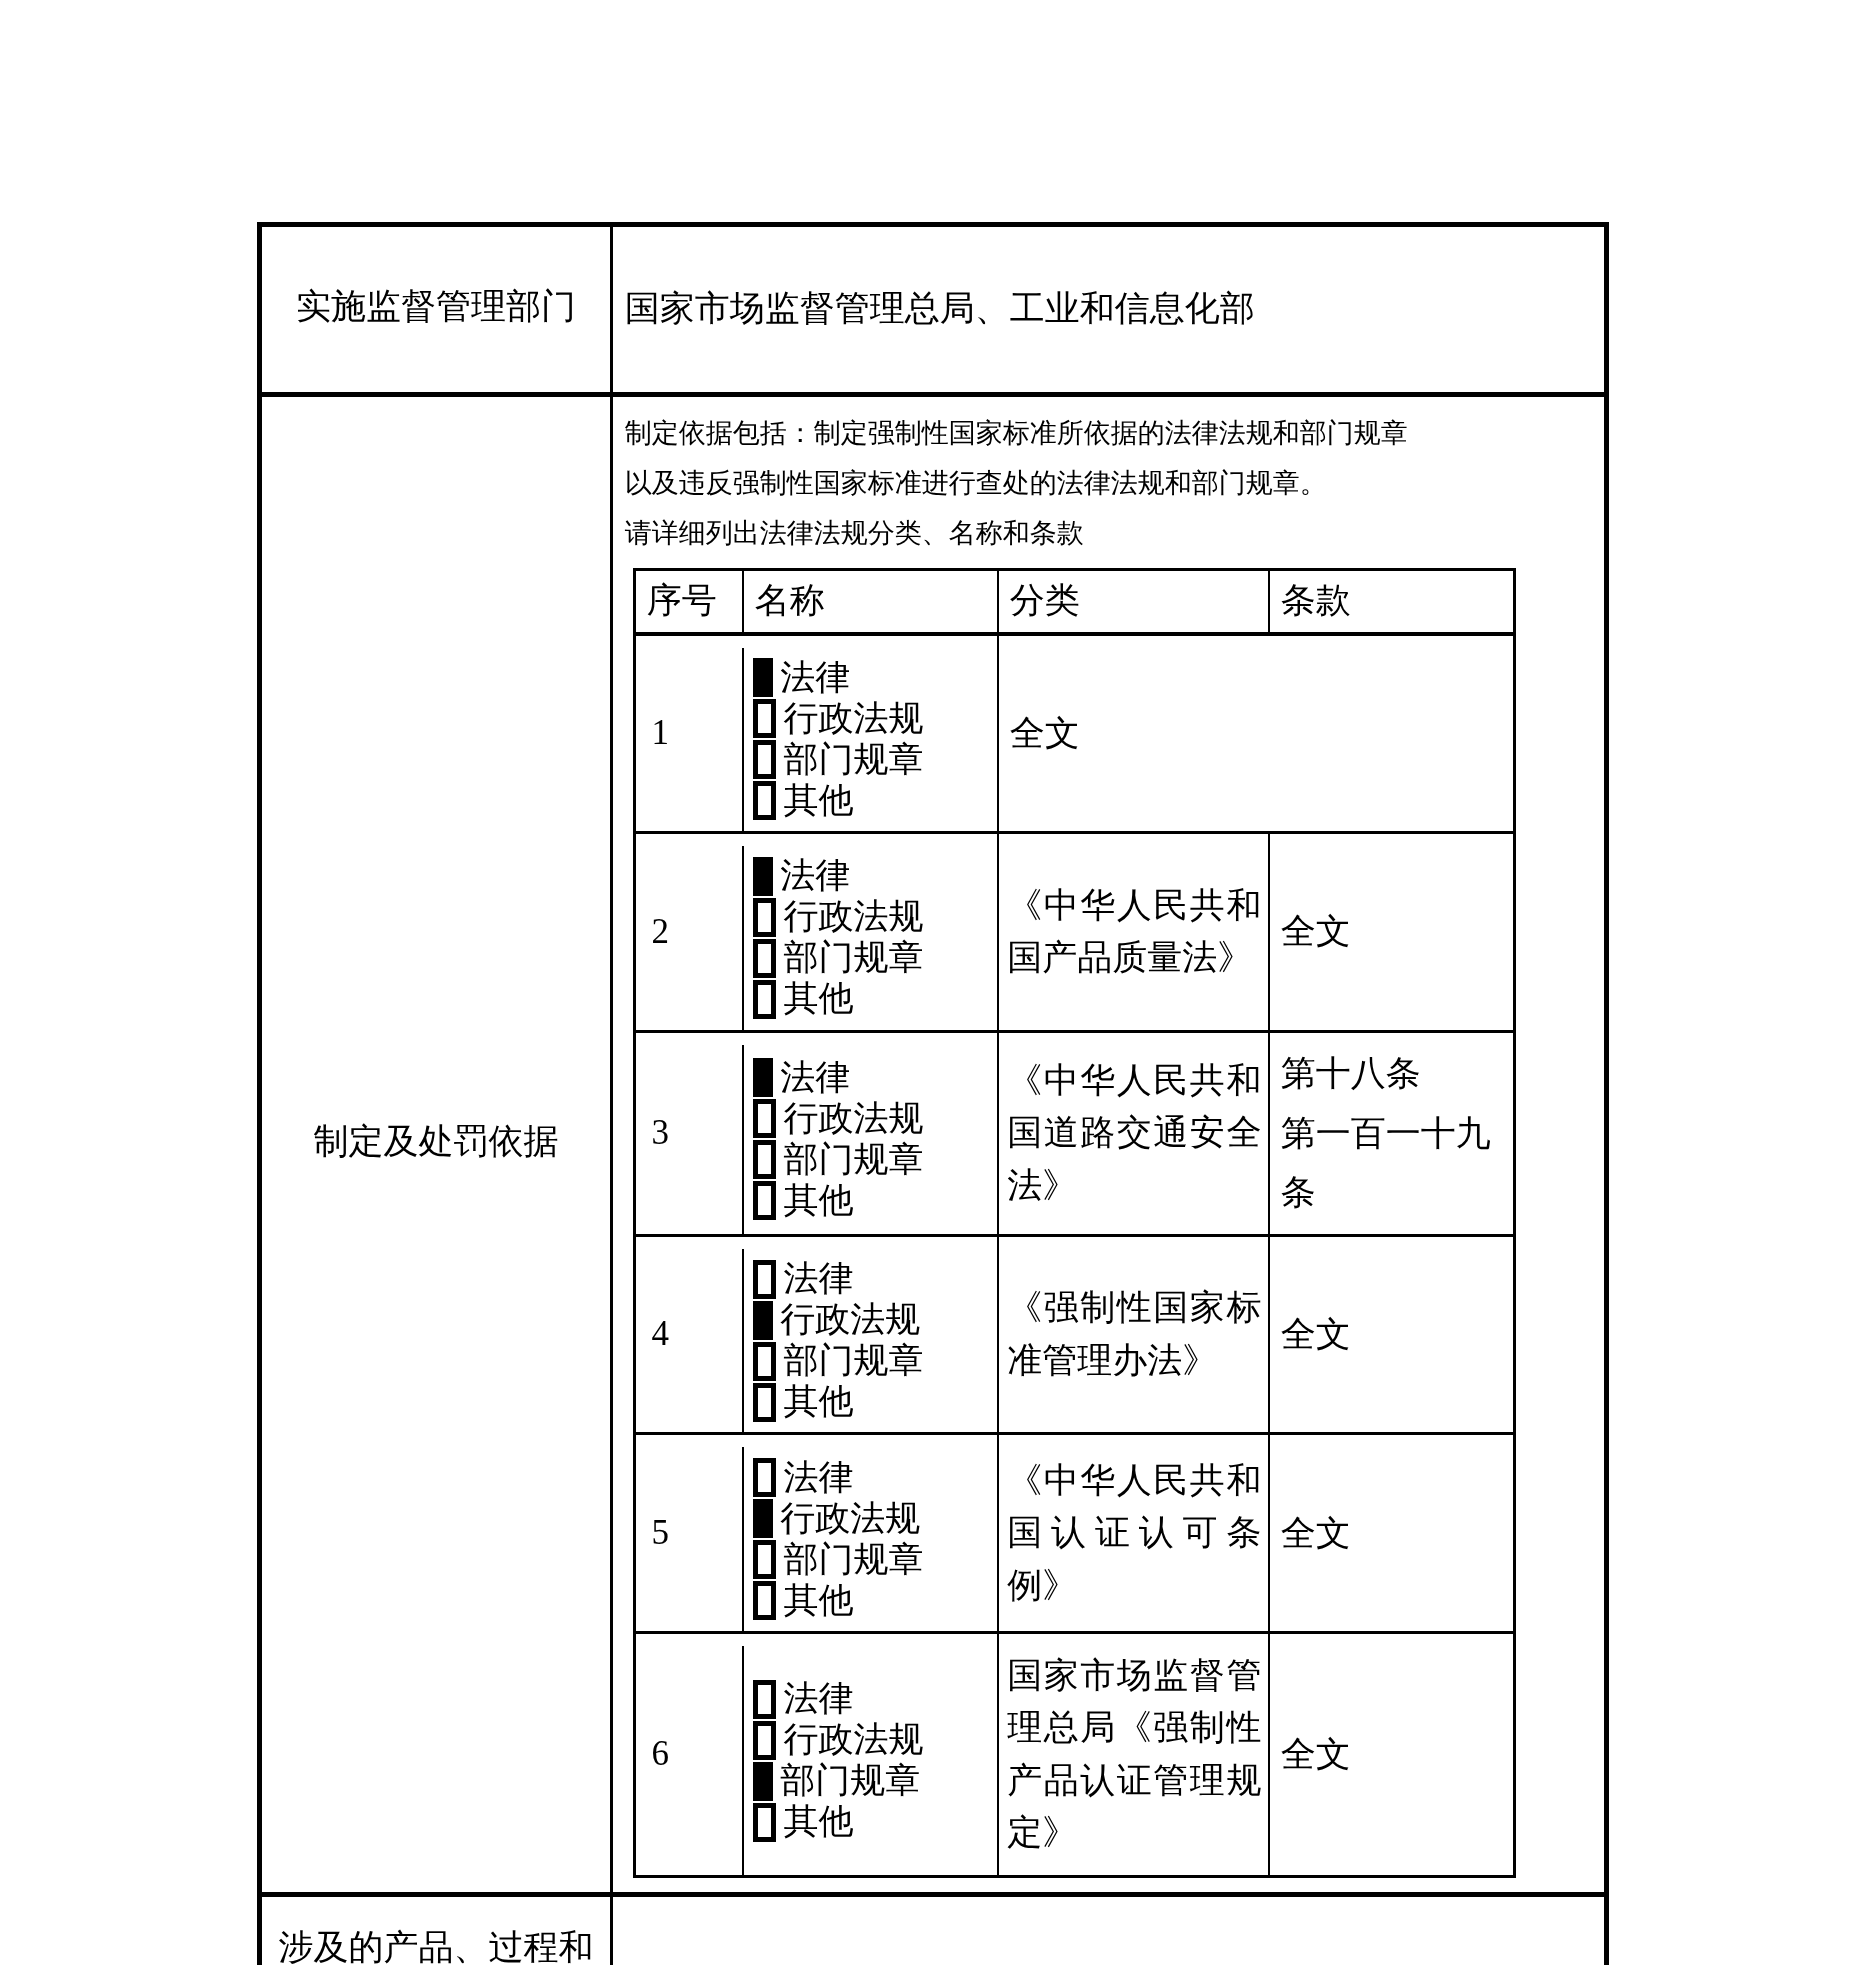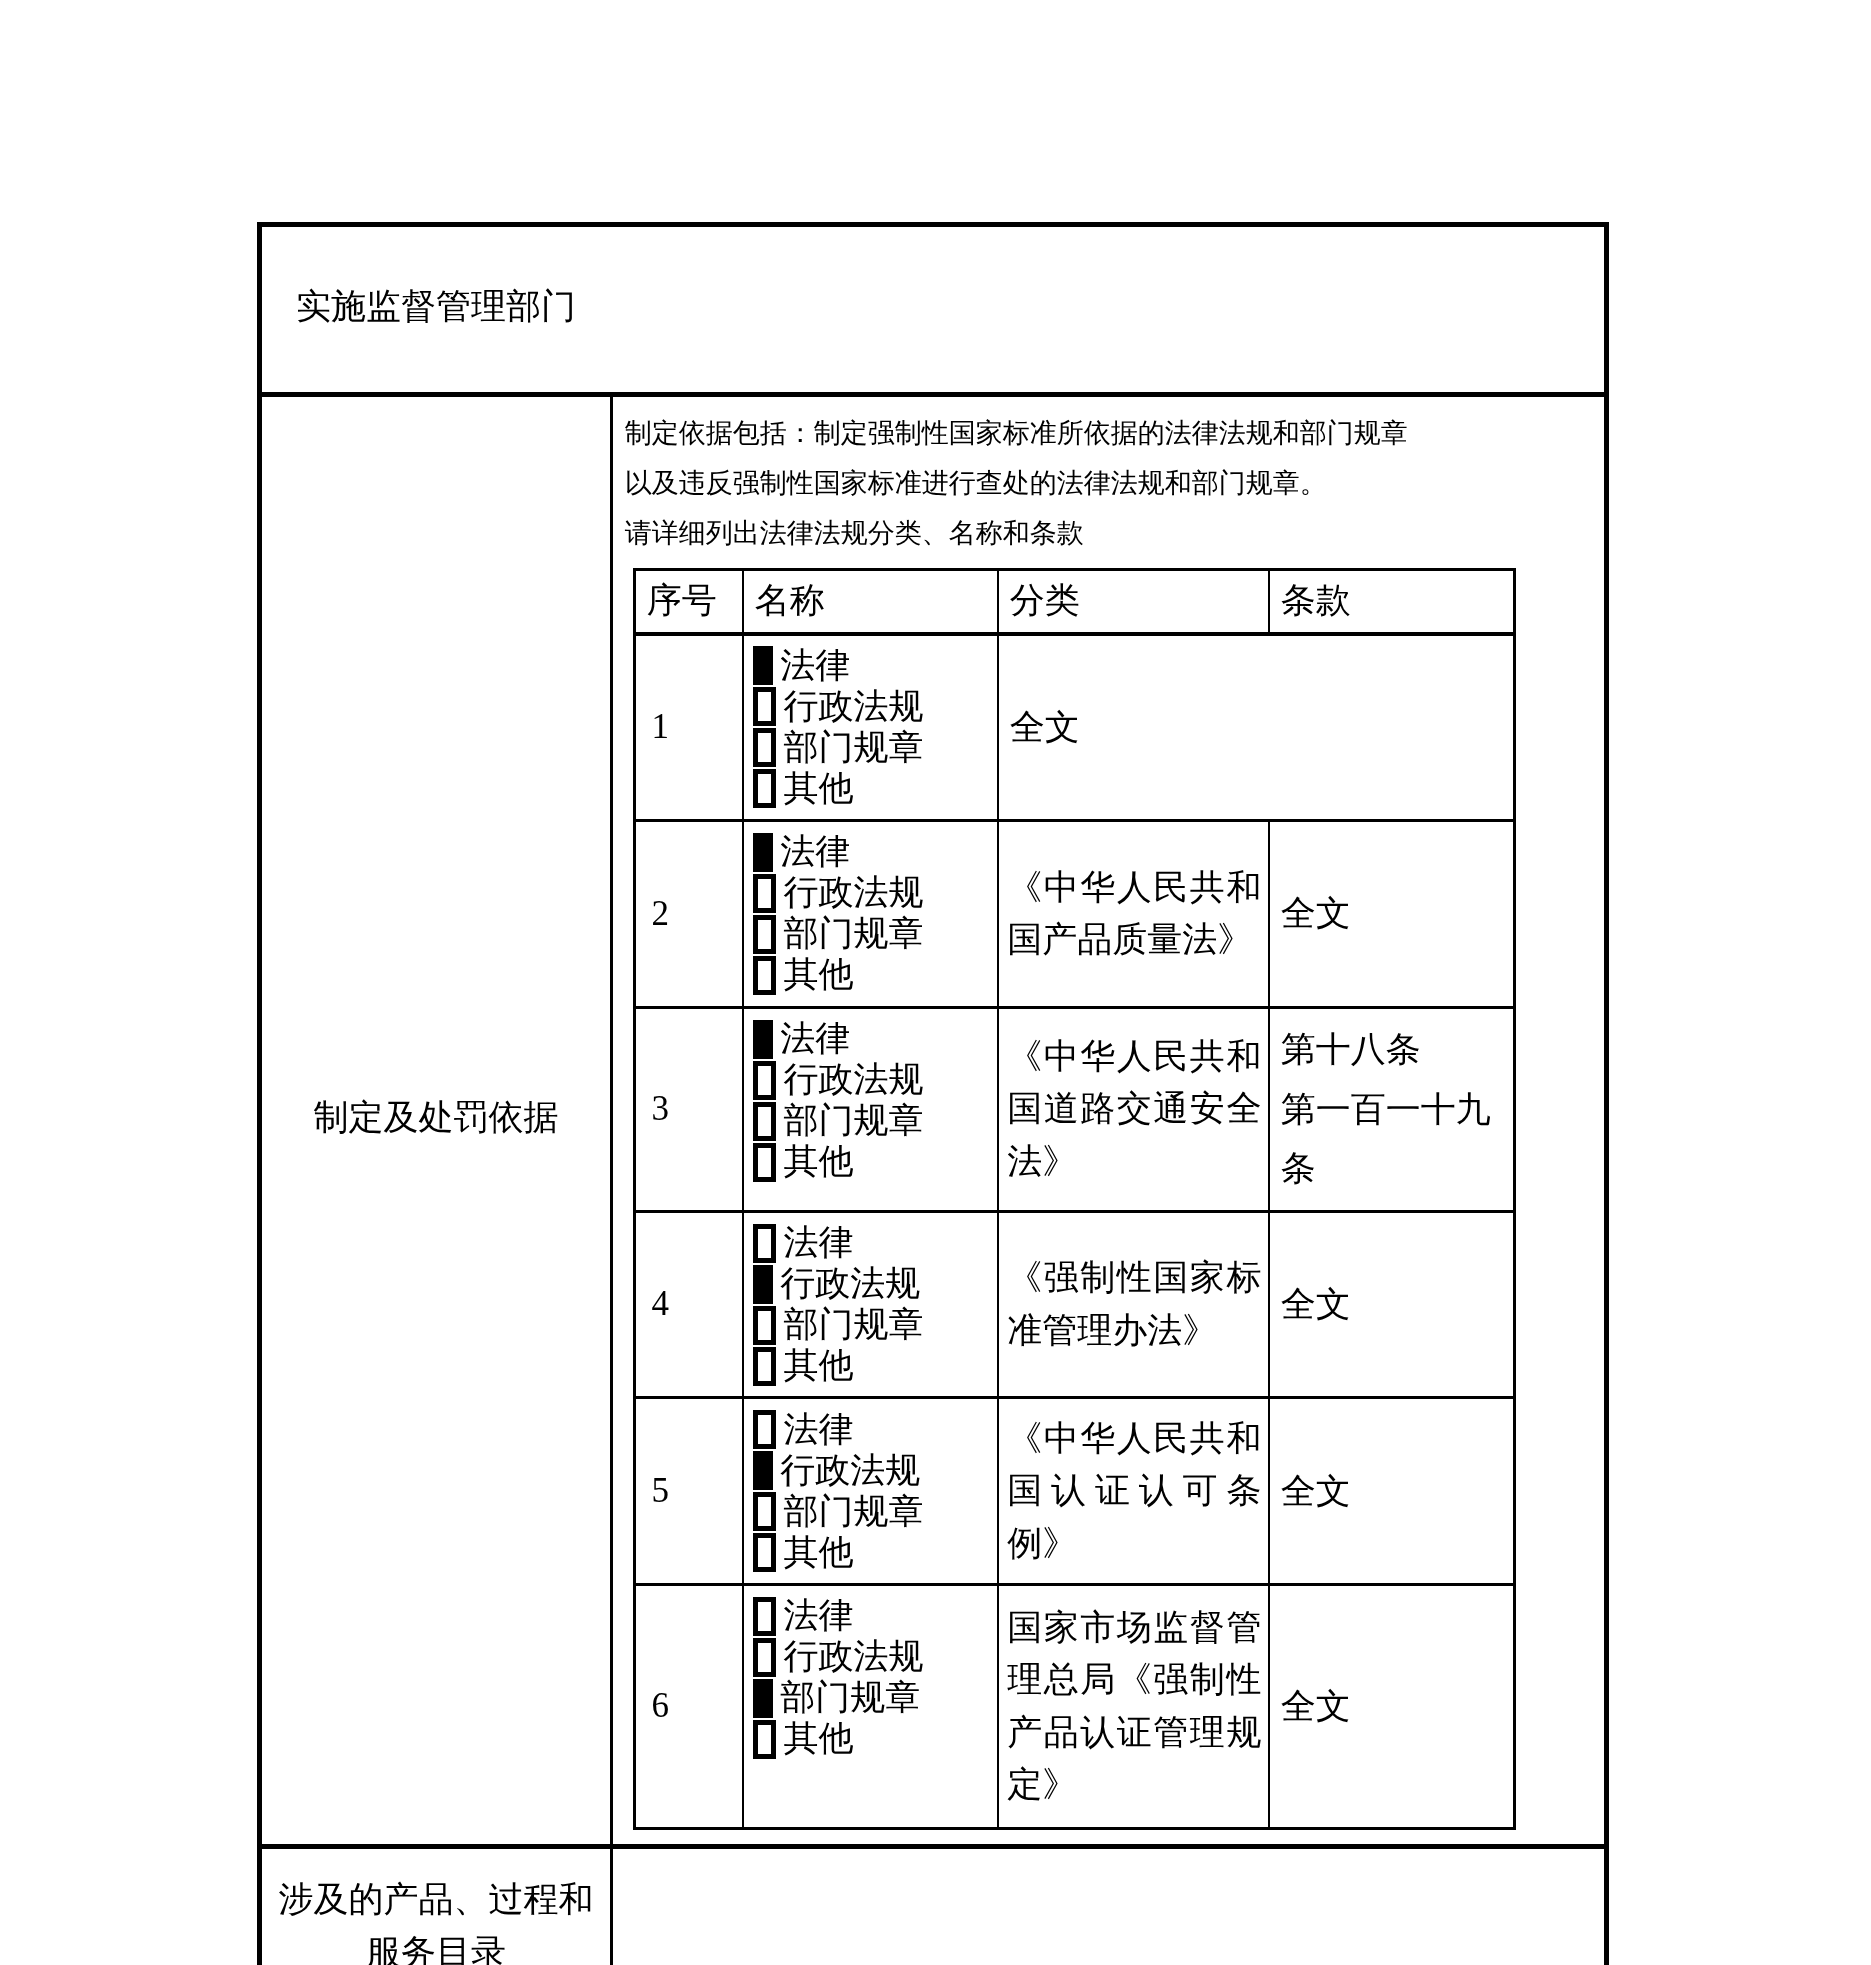--- a/index.html
+++ b/index.html
@@ -76,22 +76,22 @@
   .nrow.data + .nrow.data { border-top: 3.9px solid #000; }
   .nrow.head > div {
     display: flex; align-items: center;
     font-size: 35px; padding: 3.9px 3.9px 3.9px 11px;
   }
   .ncell-index {
     display: flex; align-items: center;
     font-size: 35px; padding-left: 15.7px;
   }
   .ncell-category {
-    display: flex; flex-direction: column; 
-    padding: 9.8px 5.9px 9.8px 9.8px; font-size: 35px;
+    display: flex; flex-direction: column; justify-content: center;
+    padding: 9.8px 5.9px 9.8px 9.8px; font-size: 35px; margin-top: 12px;
   }
   .cat-item { display: flex; align-items: center; height: 41px; }
   .ncell-name {
     display: flex; flex-direction: column; justify-content: center;
     font-size: 35px; line-height: 1.5;
     padding: 7.9px 6.3px 7.9px 8.6px;
     text-align: justify; text-justify: inter-character;
   }
   .ncell-clause {
     display: flex; align-items: center;
@@ -129,20 +129,21 @@
   }
 </style>
 </head>
 <body>
 
 <div class="page">
   <div class="doc-table">
 
     <div class="mrow cols-2 r-supervision">
       <div class="cell label-cell">实施监督管理部门</div>
+      <div class="cell value-cell">国家市场监督管理总局、工业和信息化部</div>
     </div>
 
     <div class="mrow cols-2 r-basis">
       <div class="cell label-cell">制定及处罚依据</div>
       <div class="cell basis-content">
         <p class="basis-intro">制定依据包括：制定强制性国家标准所依据的法律法规和部门规章
 以及违反强制性国家标准进行查处的法律法规和部门规章。
 请详细列出法律法规分类、名称和条款</p>
 
         <div class="legal-table">

